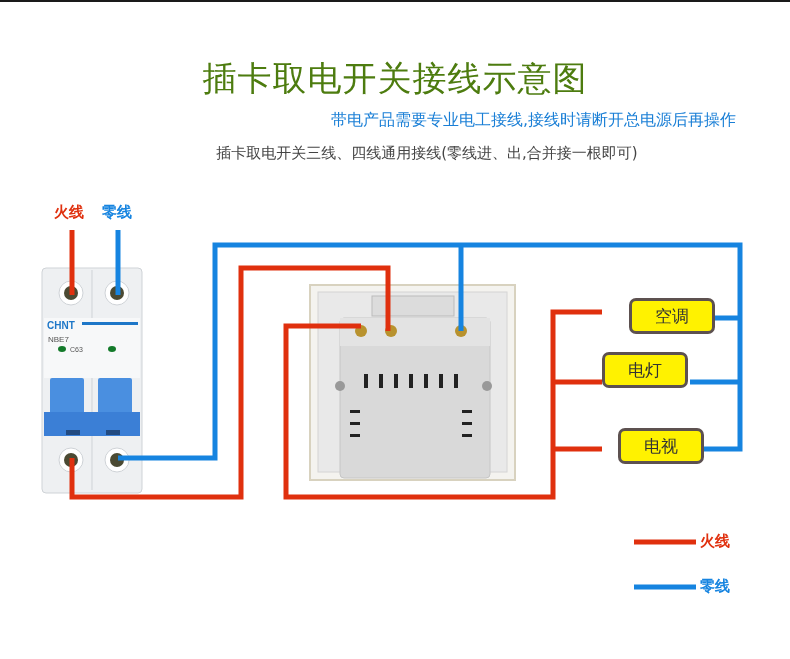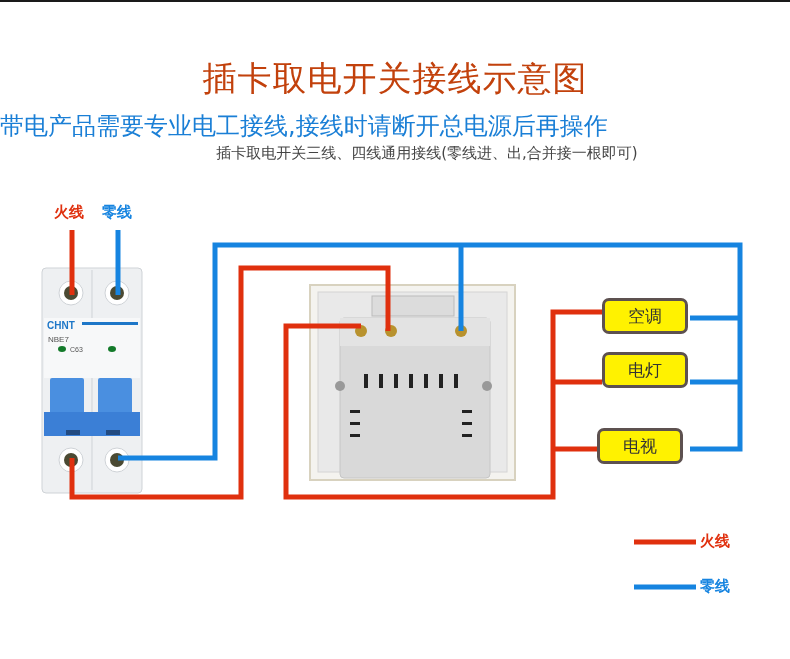--- a/index.html
+++ b/index.html
@@ -1,19 +1,19 @@
 <!DOCTYPE html>
 <html><head>
 <meta charset="utf-8">
 <style>
   html,body{margin:0;padding:0;background:#fff;}
   body{width:790px;height:659px;position:relative;overflow:hidden;font-family:"DejaVu Sans",sans-serif;}
   .topbar{position:absolute;left:0;top:0;width:790px;height:2px;background:#1a1a1a;}
-  .title{position:absolute;left:0;width:790px;text-align:center;top:56px;font-size:34px;color:#c2410c;font-weight:300;letter-spacing:1px;}
-  .sub1{position:absolute;left:0;width:736px;text-align:left;top:110px;font-size:24px;color:#1a7fd6;}
+  .title{position:absolute;left:0;width:790px;text-align:center;top:56px;font-size:34px;color:#4d7c0f;font-weight:300;letter-spacing:1px;}
+  .sub1{position:absolute;left:0;width:736px;text-align:right;top:110px;font-size:16px;color:#1a7fd6;}
   .sub2{position:absolute;left:0;width:790px;text-align:center;top:144px;font-size:15px;color:#444;margin-left:32px;}
   .lbl{position:absolute;font-size:15px;font-weight:bold;}
   .leg{position:absolute;font-size:15px;font-weight:bold;}
   svg{position:absolute;left:0;top:0;}
   .box{position:absolute;width:86px;height:36px;background:#fff200;border:3px solid #5d5150;border-radius:7px;box-sizing:border-box;
        display:flex;align-items:center;justify-content:center;font-size:17px;color:#333;}
 </style>
 </head>
 <body>
 
@@ -93,18 +93,18 @@
     <polyline points="72,458 72,497 241,497 241,268 388,268 388,331"></polyline>
     <polyline points="361,326 286,326 286,497 553,497 553,312 602,312"></polyline>
     <line x1="553" y1="382" x2="602" y2="382"></line>
     <line x1="553" y1="449" x2="602" y2="449"></line>
   </g>
 
   <line x1="634" y1="542" x2="696" y2="542" stroke="#e0300e" stroke-width="5"></line>
   <line x1="634" y1="587" x2="696" y2="587" stroke="#1684e0" stroke-width="5"></line>
 </svg>
 
-<div class="box" style="left:602px;top:298px;">空调</div>
+<div class="box" style="left:629px;top:298px;">空调</div>
 <div class="box" style="left:602px;top:352px;">电灯</div>
-<div class="box" style="left:597px;top:428px;">电视</div>
+<div class="box" style="left:618px;top:428px;">电视</div>
 
 <div class="leg" style="left:700px;top:532px;color:#e0300e;">火线</div>
 <div class="leg" style="left:700px;top:577px;color:#1684e0;">零线</div>
 
 </body></html>

